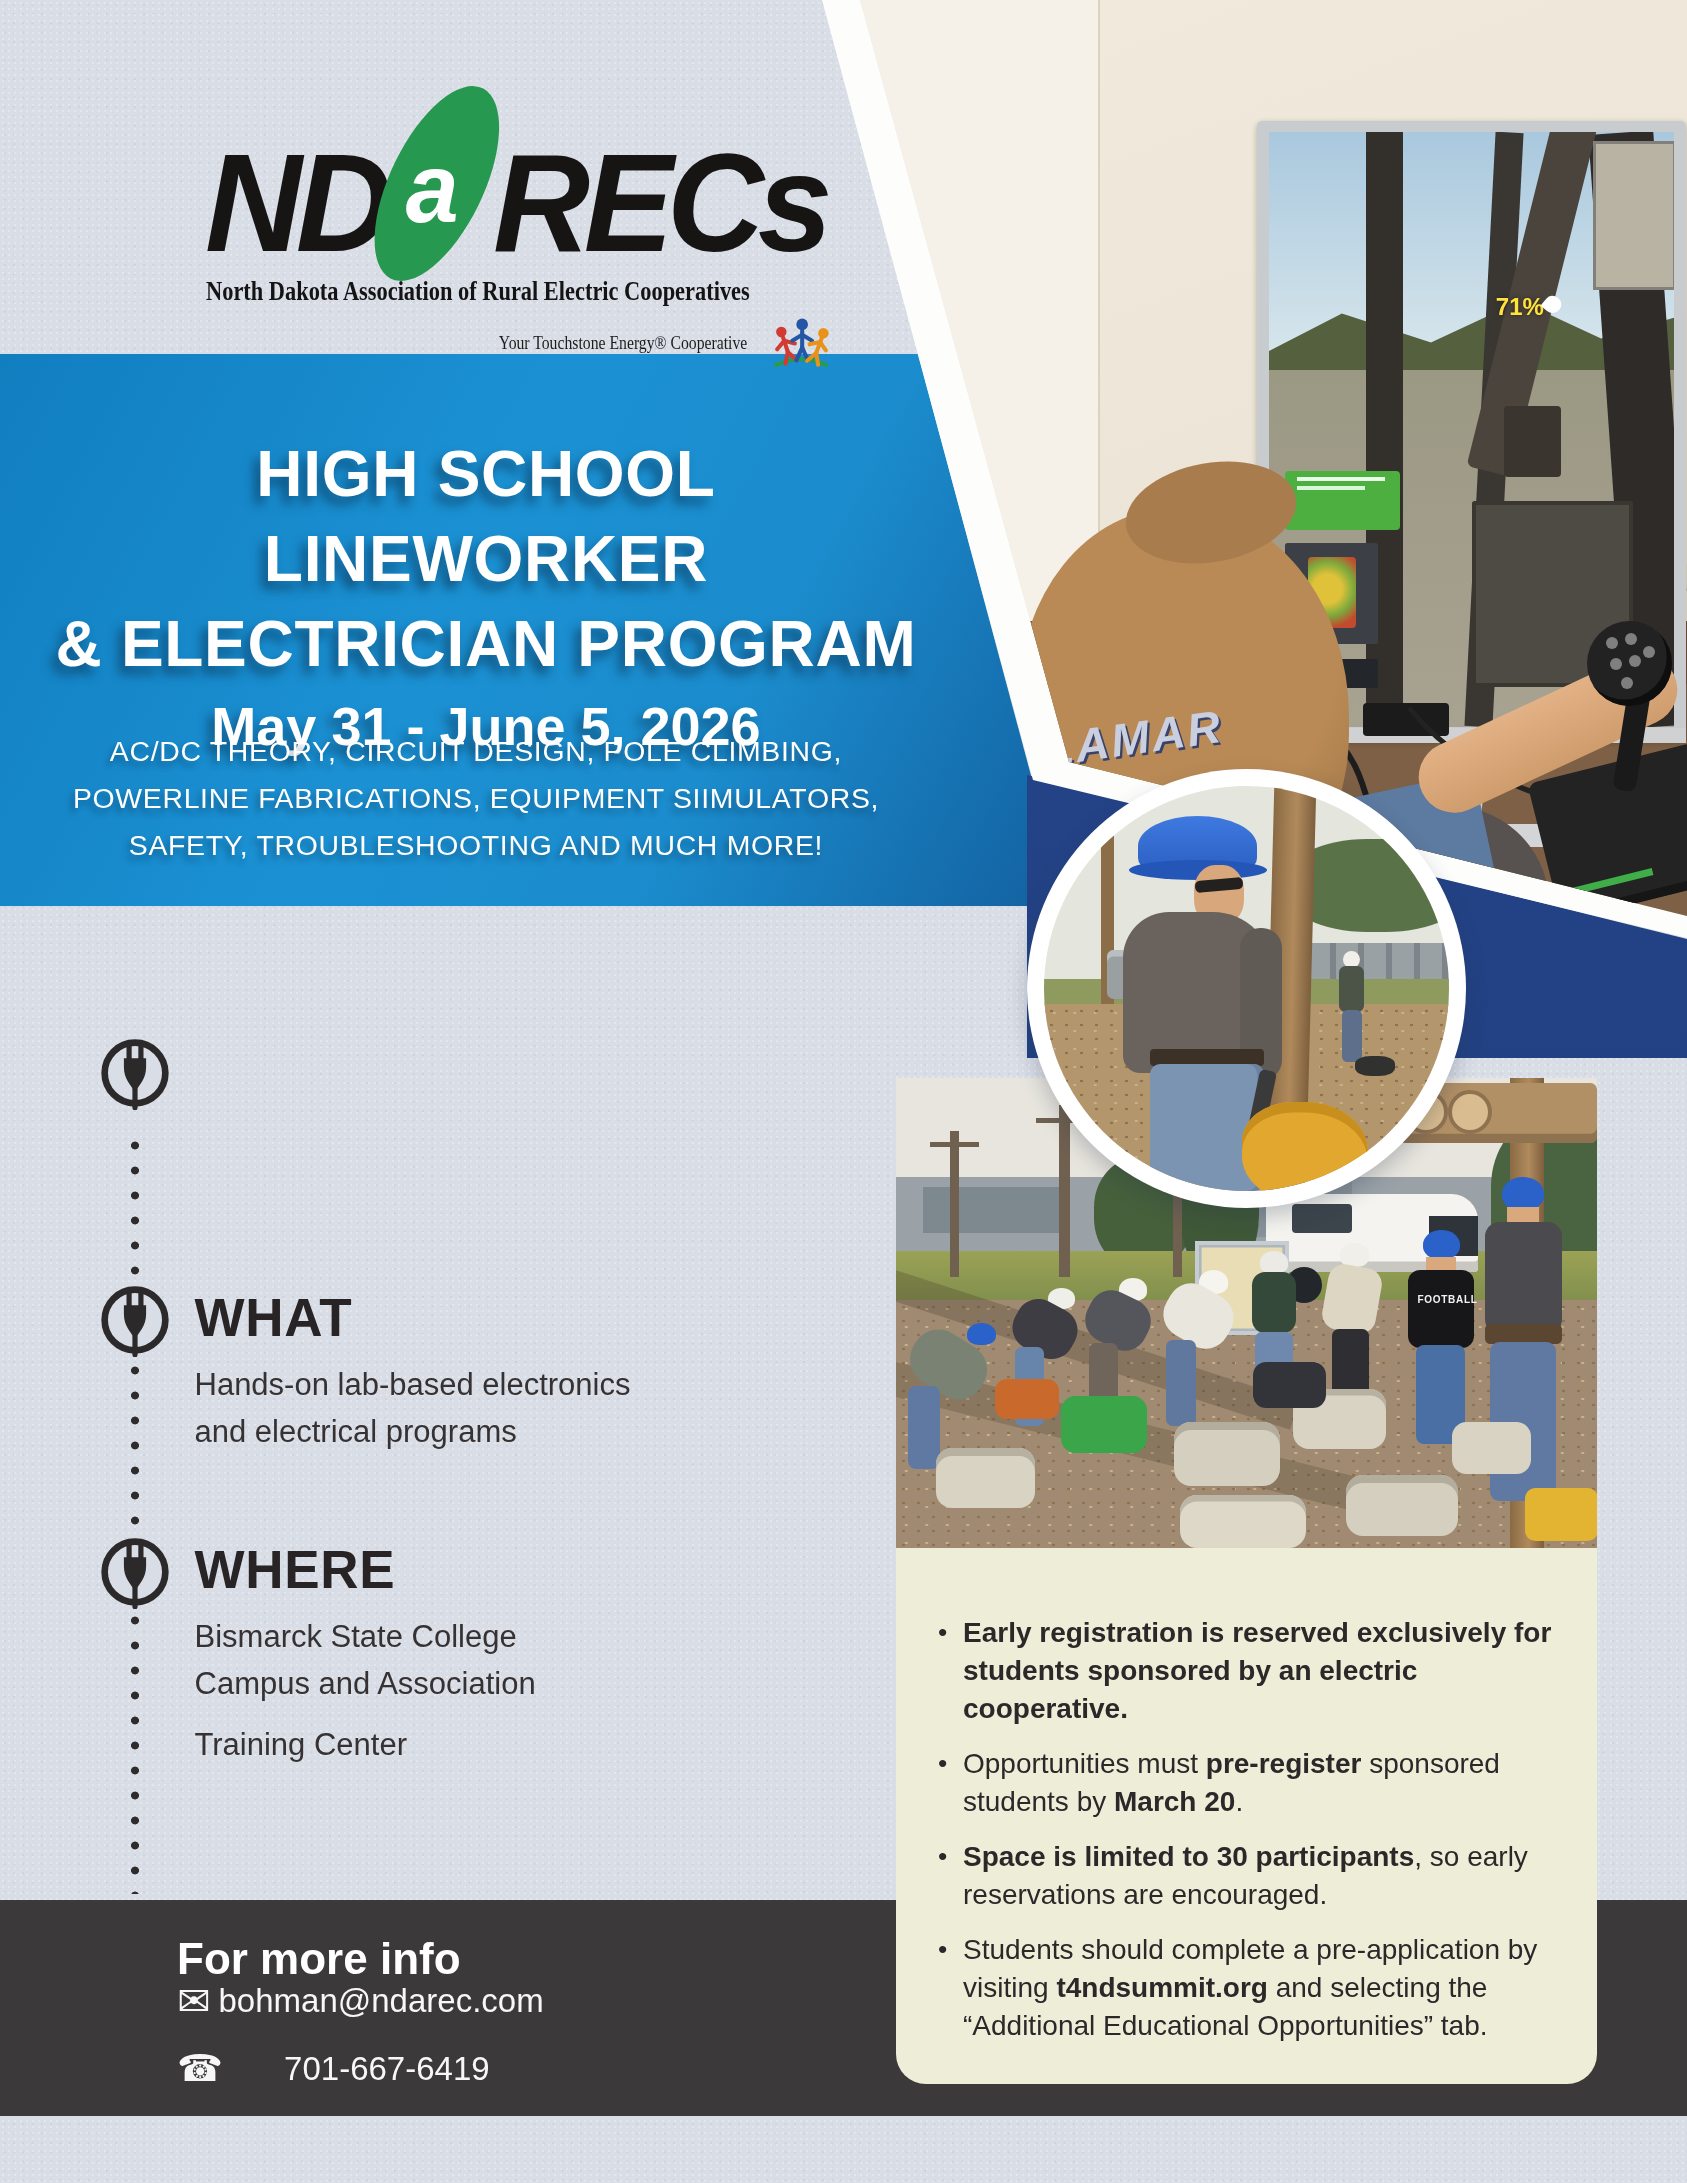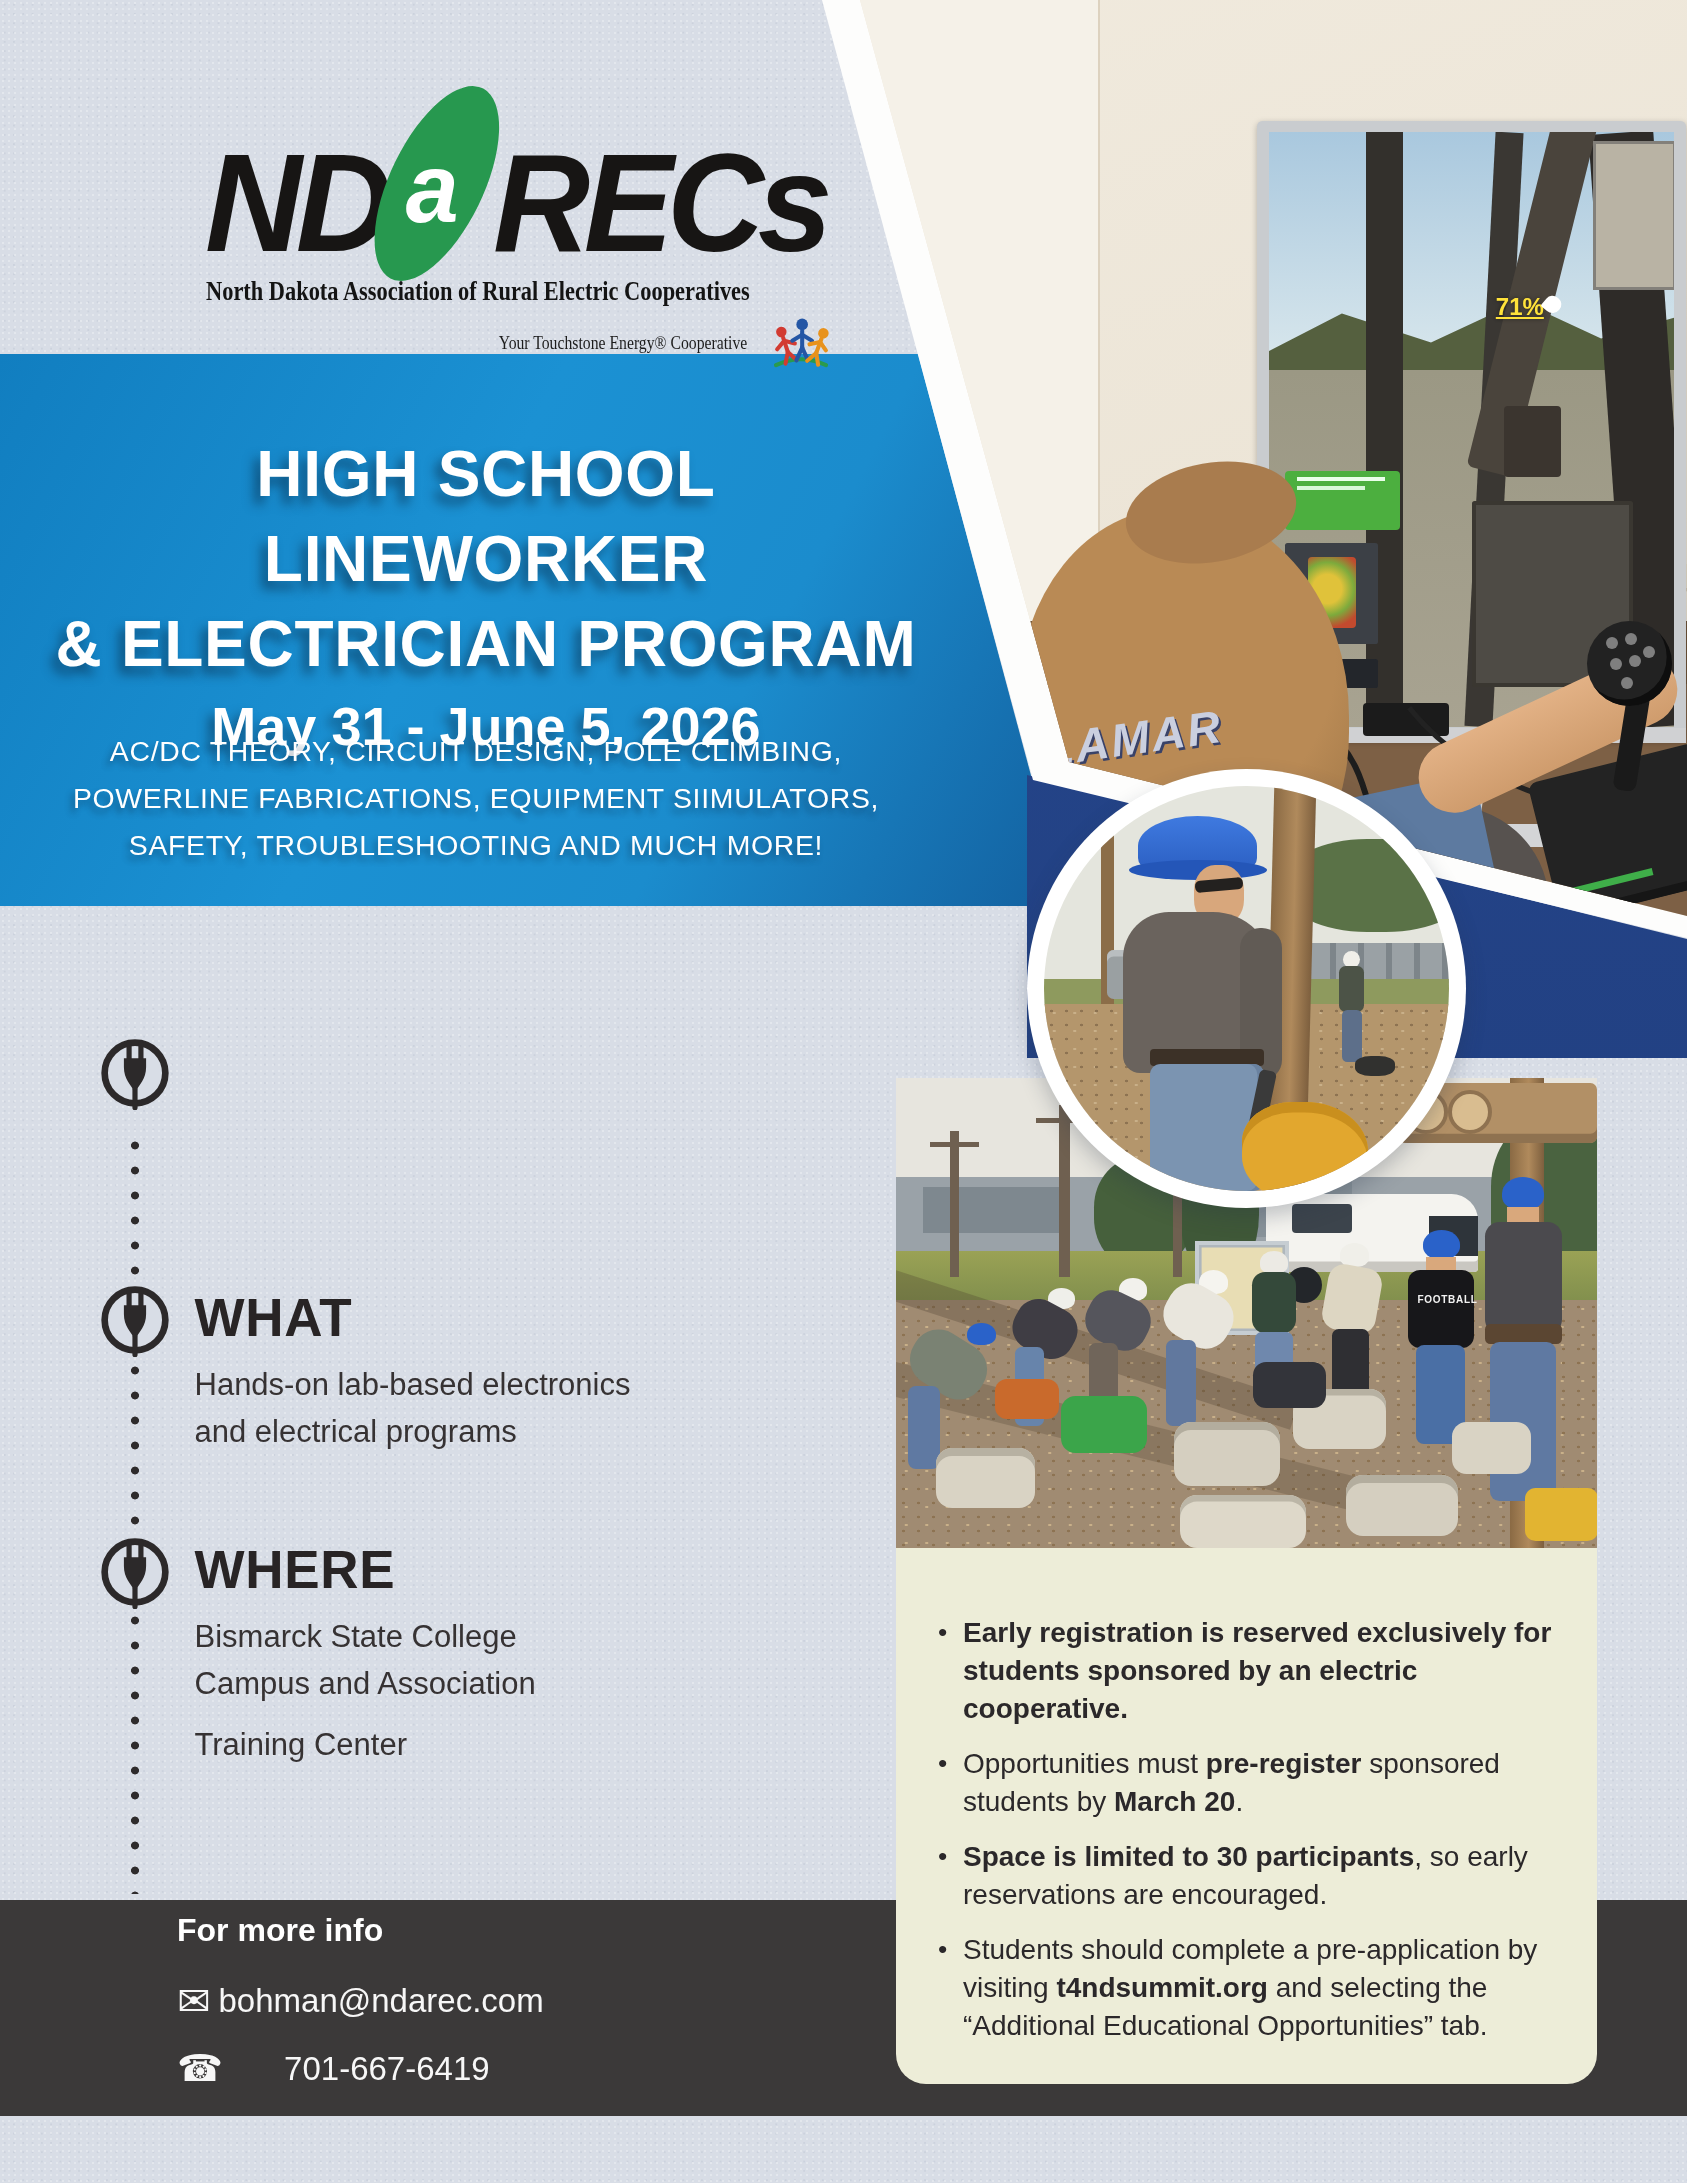--- a/index.html
+++ b/index.html
@@ -54,21 +54,21 @@
         background:#ededd8;border-radius:0 0 30px 30px;box-sizing:border-box;
         padding:58px 41px 0 38px;}
   .bullet{position:relative;padding-left:29px;margin:8px 0 17px 0;font-size:28px;line-height:38px;
         color:#2b282a;}
   .bullet::before{content:"•";position:absolute;left:4px;top:-1.3px;font-size:26.5px;color:#2b282a;}
   .bullet b{font-weight:800;}
 
   
   .footer-bar{position:absolute;left:0;top:1900px;width:1687px;height:216px;z-index:3;
         background:#3b3939;color:#fff;}
-  .footer-head{position:absolute;left:177px;top:12px;font-size:32px;font-weight:800;}
+  .footer-head{position:absolute;left:177px;top:34px;font-size:44px;font-weight:800;}
   .contact-row{position:absolute;left:177px;display:flex;align-items:center;font-size:33px;
         font-weight:400;color:#f7f7f7;}
   .glyph{font-family:"DejaVu Sans",sans-serif;}
 
   
   .dotline{position:absolute;left:130px;top:1133px;width:10px;height:761px;z-index:4;
         background-image:radial-gradient(circle,#2e2b2c 3.6px,rgba(0,0,0,0) 4.3px);
         background-size:10px 25px;background-repeat:repeat-y;}
   .ww{position:absolute;left:98px;display:flex;align-items:flex-start;z-index:5;}
   .plug{width:74px;height:74px;flex:0 0 74px;}
@@ -134,21 +134,21 @@
       <div class="abs" style="left:4%;top:57%;width:27%;height:9%;background:#4caf3f;border-radius:4px;padding:2.6px;">
         <div style="width:80%;height:4px;background:#eaffea;margin:3.3px 0 0 9.3px;"></div>
         <div style="width:62%;height:4px;background:#d8f7d8;margin:5.3px 0 0 9.3px;"></div>
       </div>
       <div class="abs" style="left:4%;top:69%;width:23%;height:17%;background:#3c4046;border-radius:2.6px;">
         <div class="abs" style="left:24%;top:14%;width:52%;height:70%;background:radial-gradient(circle at 40% 45%,#e0c23a 0 30%,#7daa3c 55%,#c24a2e 80%);border-radius:4px;"></div>
       </div>
       <div class="abs" style="left:4%;top:88.5%;width:9%;height:5%;background:#2b2e33;border-radius:2.6px;"></div>
       <div class="abs" style="left:15%;top:88.5%;width:12%;height:5%;background:#23262b;border-radius:2.6px;"></div>
       <div class="abs" style="left:80%;top:1.5%;width:19%;height:24%;background:#b9b3a4;border:3.3px solid #83807a;"></div>
-      <div class="abs" style="left:56%;top:27%;font-weight:800;font-size:24px;color:#ffe23a;text-shadow:0 0 4px rgba(0,0,0,.5);text-decoration:underline;">71%</div>
+      <div class="abs" style="left:56%;top:27%;font-weight:800;font-size:24px;color:#ffe23a;text-shadow:0 0 4px rgba(0,0,0,.5);">71%</div>
       <div class="abs" style="left:68%;top:27.5%;width:17px;height:17px;background:#fff;border-radius:45% 45% 50% 10%;transform:rotate(40deg);"></div>
     </div>
     <div class="abs" style="left:1257px;top:728px;width:429px;height:14.6px;background:#d0d1d3;"></div>
     <div class="abs" style="left:1456px;top:742px;width:29px;height:85px;background:#cfd0d2;transform:rotate(8deg);"></div>
     <div class="abs" style="left:1389px;top:824px;width:205px;height:22.5px;background:#d4d5d7;transform:skewX(-24deg);border-radius:5.3px;"></div>
     <div class="abs" style="left:1363px;top:703px;width:86px;height:33px;background:#1b1b1b;border-radius:4px;"></div>
     <svg class="abs" style="left:1310px;top:701px;" width="370" height="218" viewBox="0 0 560 330">
       <path d="M20 40 C 120 120, 60 220, 180 300" stroke="#1d1d1d" stroke-width="9" fill="none"></path>
       <path d="M150 10 C 230 110, 340 150, 530 190" stroke="#222" stroke-width="8" fill="none"></path>
     </svg>

